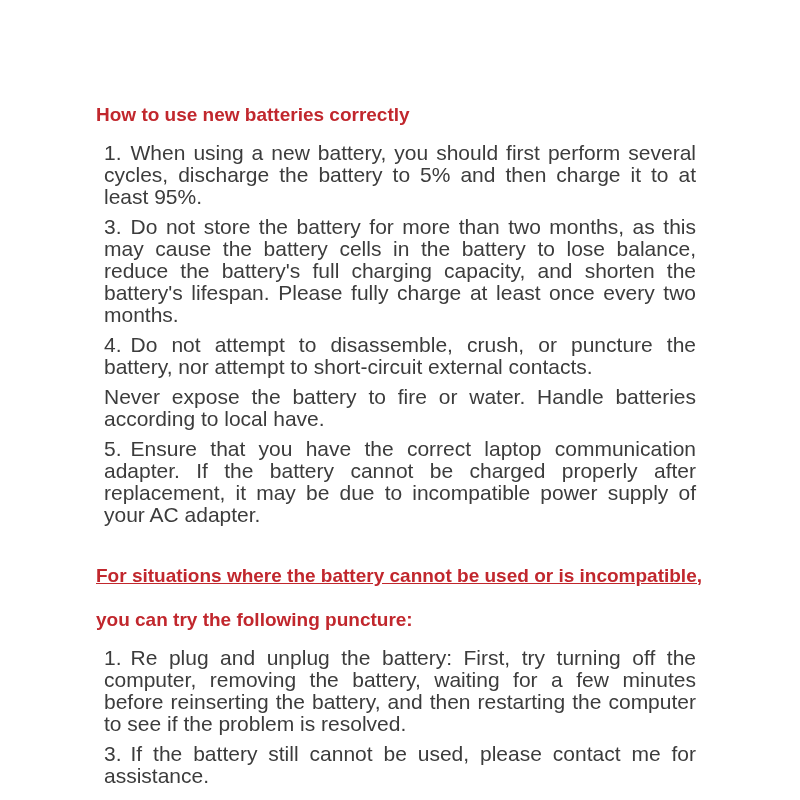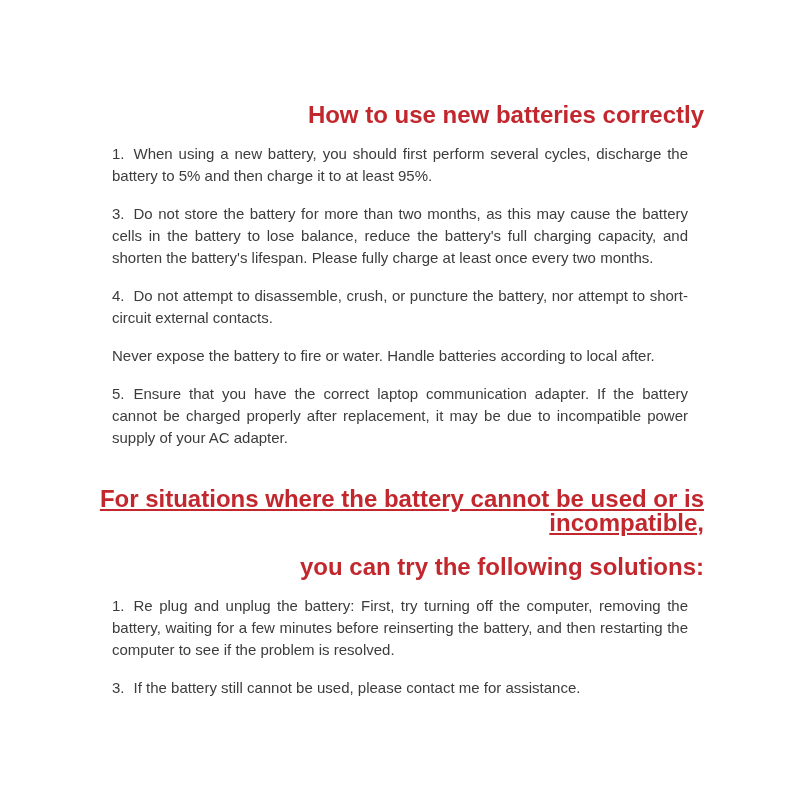--- a/index.html
+++ b/index.html
@@ -13,65 +13,65 @@
     font-family: "Liberation Sans", sans-serif;
     overflow: hidden;
   }
   .doc {
     width: 608px;
     margin: 0 auto;
     padding-top: 103px;
   }
   .red-heading {
     margin: 0;
-    text-align: right;
-    font-size: 24px;
+    text-align: left;
+    font-size: 19px;
     line-height: 24px;
     font-weight: bold;
     color: #c1272d;
   }
   .main-title {
     margin-bottom: 15px;
   }
   .sub-title-1 {
     margin-top: 38px;
     text-decoration: underline;
   }
   .sub-title-2 {
     margin-top: 20px;
     margin-bottom: 15px;
   }
   .par {
-    margin: 16px;
-    font-size: 15px;
+    margin: 8px;
+    font-size: 21px;
     line-height: 22px;
     text-align: justify;
     color: #3c3c3c;
   }
   .num:not(:empty) {
     margin-right: 9px;
   }
 </style>
 </head>
 <body>
 
 <div class="doc">
 
   <h1 class="red-heading main-title">How to use new batteries correctly</h1>
 
   <div>
     <p class="par"><span class="num">1.</span><span>When using a new battery, you should first perform several cycles, discharge the battery to 5% and then charge it to at least 95%.</span></p>
     <p class="par"><span class="num">3.</span><span>Do not store the battery for more than two months, as this may cause the battery cells in the battery to lose balance, reduce the battery's full charging capacity, and shorten the battery's lifespan. Please fully charge at least once every two months.</span></p>
     <p class="par"><span class="num">4.</span><span>Do not attempt to disassemble, crush, or puncture the battery, nor attempt to short-circuit external contacts.</span></p>
-    <p class="par"><span class="num"></span><span>Never expose the battery to fire or water. Handle batteries according to local after.</span></p>
+    <p class="par"><span class="num"></span><span>Never expose the battery to fire or water. Handle batteries according to local have.</span></p>
     <p class="par"><span class="num">5.</span><span>Ensure that you have the correct laptop communication adapter. If the battery cannot be charged properly after replacement, it may be due to incompatible power supply of your AC adapter.</span></p>
   </div>
 
   <h2 class="red-heading sub-title-1">For situations where the battery cannot be used or is incompatible,</h2>
 
-  <h2 class="red-heading sub-title-2">you can try the following solutions:</h2>
+  <h2 class="red-heading sub-title-2">you can try the following puncture:</h2>
 
   <div>
     <p class="par"><span class="num">1.</span><span>Re plug and unplug the battery: First, try turning off the computer, removing the battery, waiting for a few minutes before reinserting the battery, and then restarting the computer to see if the problem is resolved.</span></p>
     <p class="par"><span class="num">3.</span><span>If the battery still cannot be used, please contact me for assistance.</span></p>
   </div>
 
 </div>
 
 </body></html>

